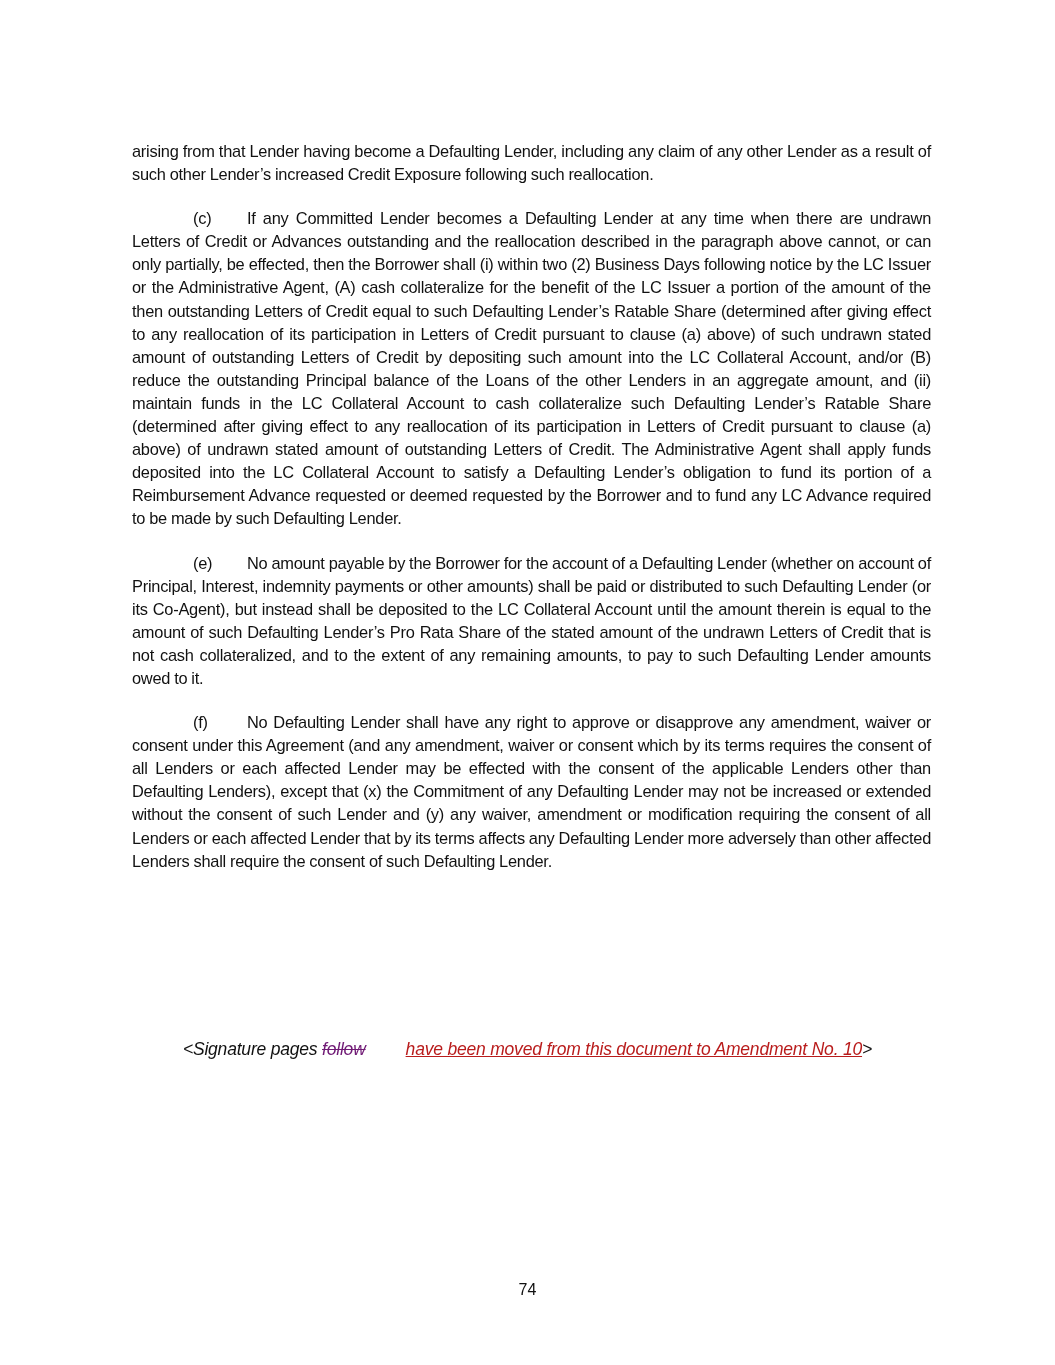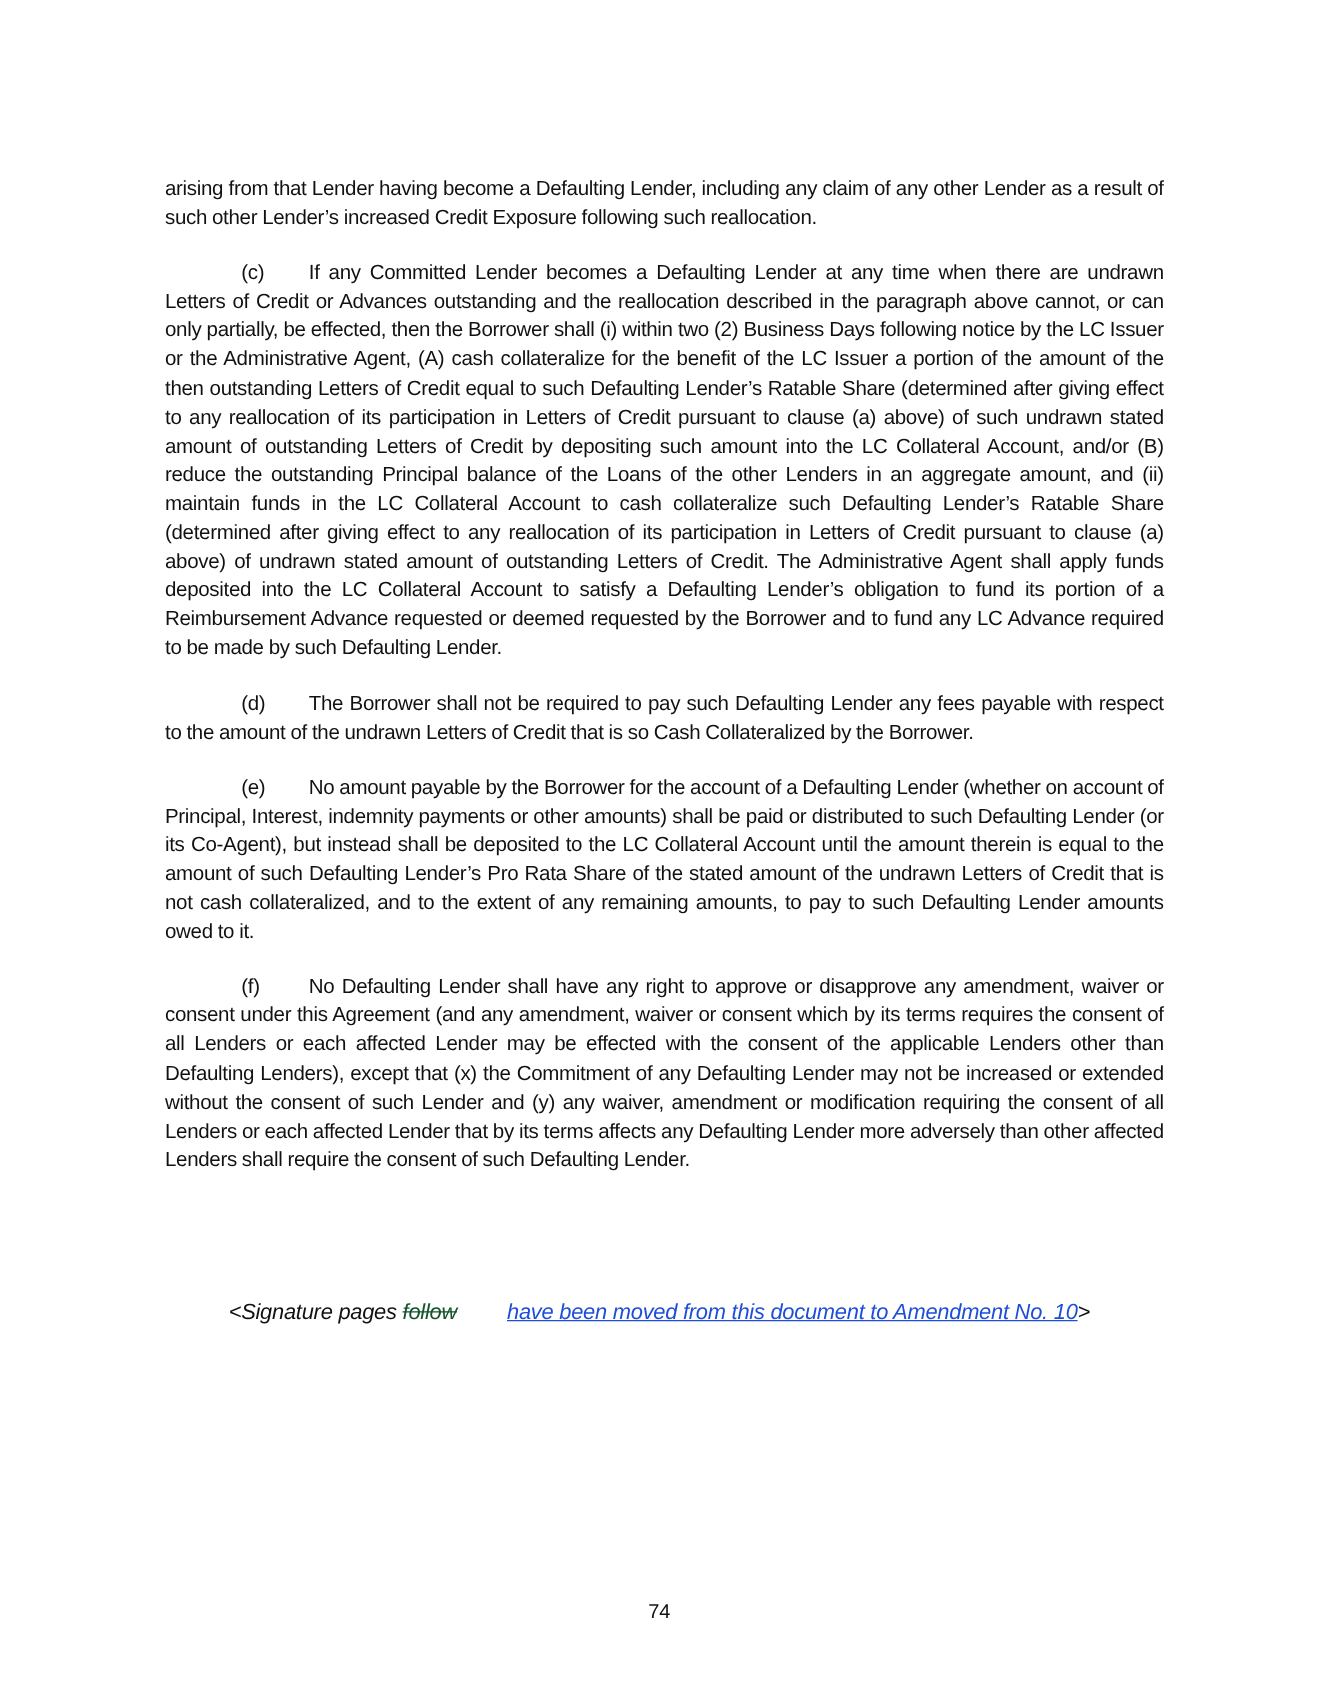--- a/index.html
+++ b/index.html
@@ -31,30 +31,27 @@
 </head>
 <body>
 
 <div class="page">
   <p class="para">arising from that Lender having become a Defaulting Lender, including any claim of any other Lender as a result of such other Lender’s increased Credit Exposure following such reallocation.</p>
 
   <p class="para">
     <span class="indent"></span><span class="label">(c)</span><span>If any Committed Lender becomes a Defaulting Lender at any time when there are undrawn Letters of Credit or Advances outstanding and the reallocation described in the paragraph above cannot, or can only partially, be effected, then the Borrower shall (i) within two (2) Business Days following notice by the LC Issuer or the Administrative Agent, (A) cash collateralize for the benefit of the LC Issuer a portion of the amount of the then outstanding Letters of Credit equal to such Defaulting Lender’s Ratable Share (determined after giving effect to any reallocation of its participation in Letters of Credit pursuant to </span><span class="ul">clause (a)</span><span> above) of such undrawn stated amount of outstanding Letters of Credit by depositing such amount into the LC Collateral Account, and/or (B) reduce the outstanding Principal balance of the Loans of the other Lenders in an aggregate amount, and (ii) maintain funds in the LC Collateral Account to cash collateralize such Defaulting Lender’s Ratable Share (determined after giving effect to any reallocation of its participation in Letters of Credit pursuant to </span><span class="ul">clause (a)</span><span> above) of undrawn stated amount of outstanding Letters of Credit.  The Administrative Agent shall apply funds deposited into the LC Collateral Account to satisfy a Defaulting Lender’s obligation to fund its portion of a Reimbursement Advance requested or deemed requested by the Borrower and to fund any LC Advance required to be made by such Defaulting Lender.</span>
   </p>
 
-  <p class="para">
-    <span class="indent"></span><span class="label">(d)</span><span>The Borrower shall not be required to pay such Defaulting Lender any fees payable with respect to the amount of the undrawn Letters of Credit that is so Cash Collateralized by the Borrower.</span>
-  </p>
 
   <p class="para">
     <span class="indent"></span><span class="label">(e)</span><span>No amount payable by the Borrower for the account of a Defaulting Lender (whether on account of Principal, Interest, indemnity payments or other amounts) shall be paid or distributed to such Defaulting Lender (or its Co-Agent), but instead shall be deposited to the LC Collateral Account until the amount therein is equal to the amount of such Defaulting Lender’s Pro Rata Share of the stated amount of the undrawn Letters of Credit that is not cash collateralized, and to the extent of any remaining amounts, to pay to such Defaulting Lender amounts owed to it.</span>
   </p>
 
   <p class="para">
     <span class="indent"></span><span class="label">(f)</span><span>No Defaulting Lender shall have any right to approve or disapprove any amendment, waiver or consent under this Agreement (and any amendment, waiver or consent which by its terms requires the consent of all Lenders or each affected Lender may be effected with the consent of the applicable Lenders other than Defaulting Lenders), except that (x) the Commitment of any Defaulting Lender may not be increased or extended without the consent of such Lender and (y) any waiver, amendment or modification requiring the consent of all Lenders or each affected Lender that by its terms affects any Defaulting Lender more adversely than other affected Lenders shall require the consent of such Defaulting Lender.</span>
   </p>
 </div>
 
 <div class="sig">
-  <span>&lt;Signature pages </span><span class="del" style="color: #14532d;">follow</span><span class="ins" style="color: #1d4ed8; padding-left: 40px;">have been moved from this document to Amendment No. 10</span><span>&gt;</span>
+  <span>&lt;Signature pages </span><span class="del" style="color: #701a75;">follow</span><span class="ins" style="color: #b91c1c; padding-left: 40px;">have been moved from this document to Amendment No. 10</span><span>&gt;</span>
 </div>
 
 <div class="pagenum">74</div>
 
 </body></html>

